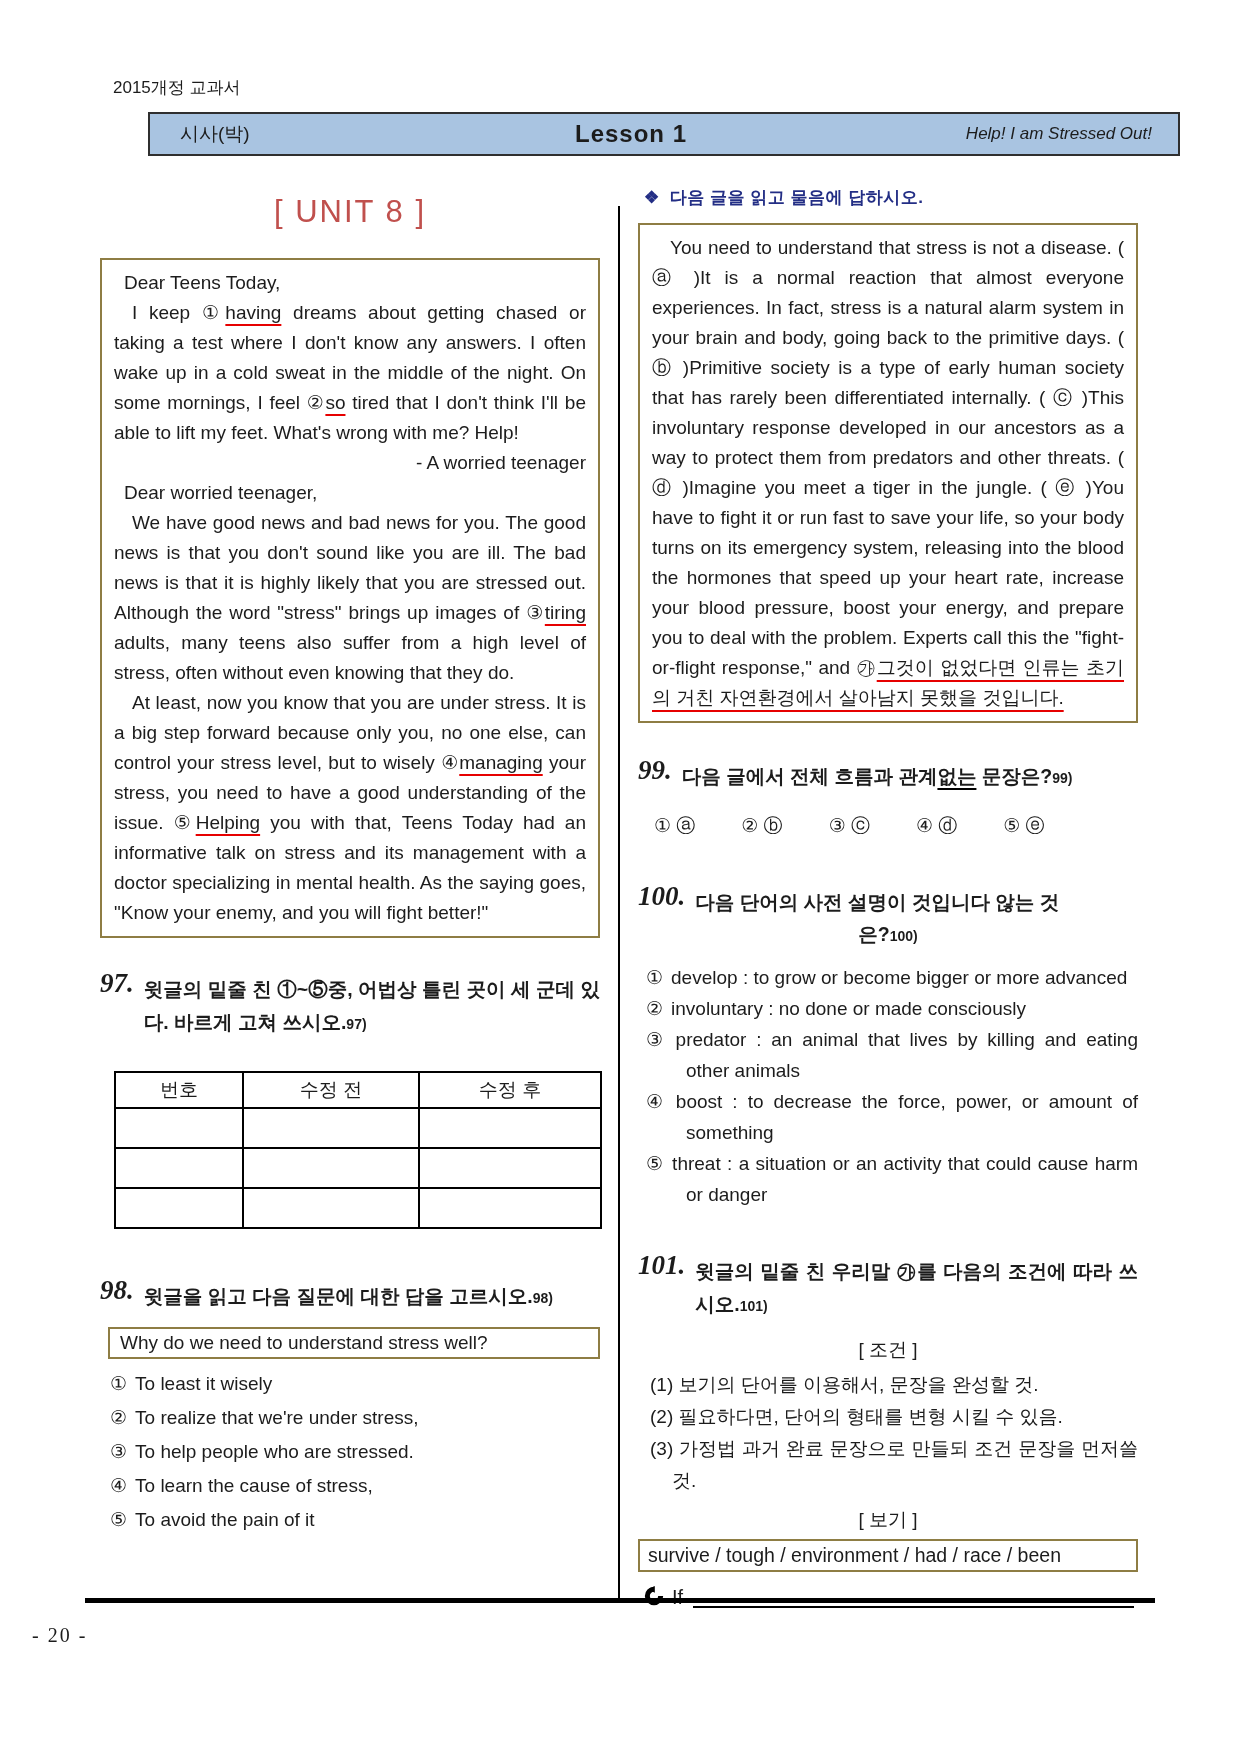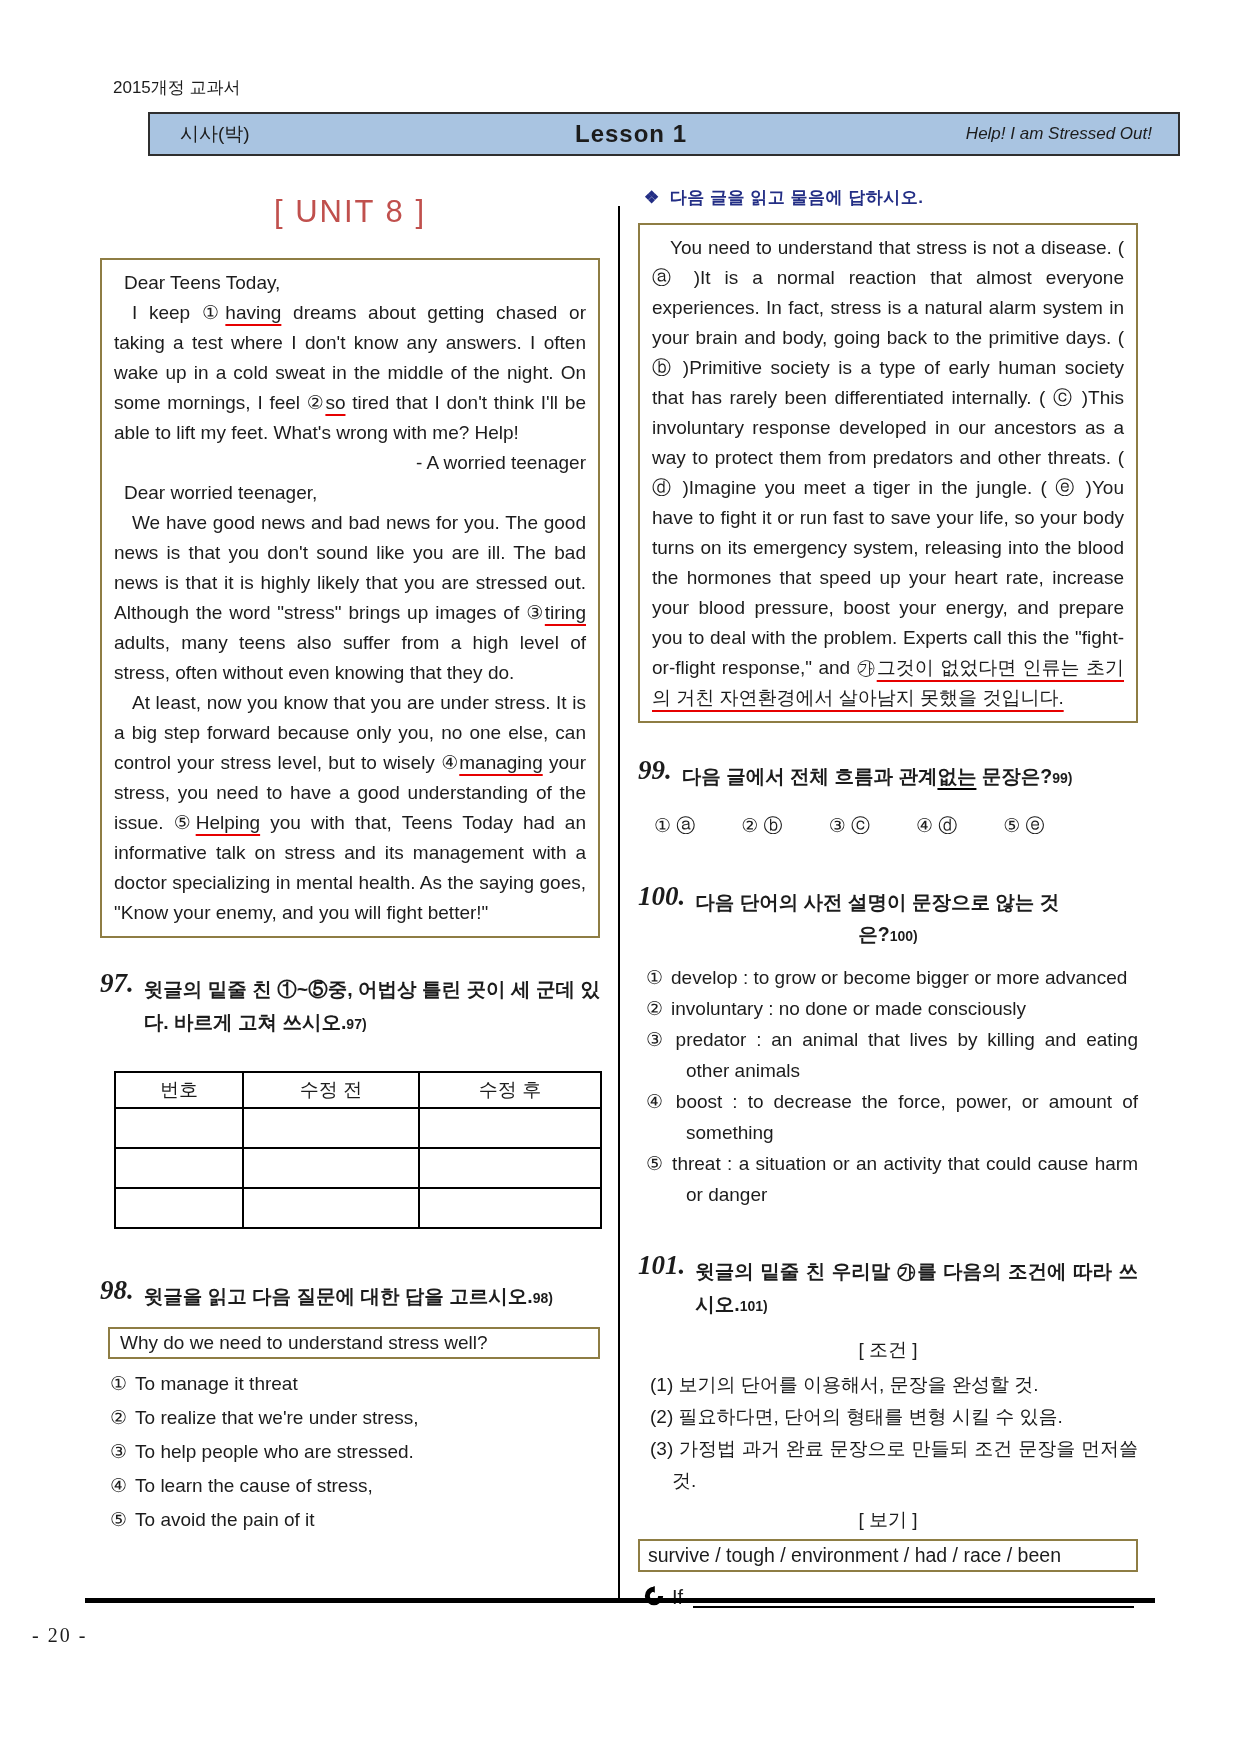--- a/index.html
+++ b/index.html
@@ -167,21 +167,21 @@
             </tr>
         </tbody>
       </table>
 
       <div class="question q98">
         <span class="qnum">98.</span>
         <div class="qtext"><span>윗글을 읽고 다음 질문에 대한 답을 고르시오.</span><span class="fn">98)</span></div>
       </div>
       <div class="mini-box">Why do we need to understand stress well?</div>
       <ul class="options">
-        <li><span class="opt-mark">①</span><span>To manage it threat</span></li>
+        <li><span class="opt-mark">①</span><span>To least it wisely</span></li>
         <li><span class="opt-mark">②</span><span>To realize that we're under stress,</span></li>
         <li><span class="opt-mark">③</span><span>To help people who are stressed.</span></li>
         <li><span class="opt-mark">④</span><span>To learn the cause of stress,</span></li>
         <li><span class="opt-mark">⑤</span><span>To avoid the pain of it</span></li>
       </ul>
     </div>
 
     <div class="divider"></div>
 
     <div class="col">
@@ -200,21 +200,21 @@
       <div class="opt-row">
         <span>① ⓐ</span>
         <span>② ⓑ</span>
         <span>③ ⓒ</span>
         <span>④ ⓓ</span>
         <span>⑤ ⓔ</span>
       </div>
 
       <div class="question q100">
         <span class="qnum">100.</span>
-        <div class="qtext"><span>다음 단어의 사전 설명이 문장으로 않는 것</span></div>
+        <div class="qtext"><span>다음 단어의 사전 설명이 것입니다 않는 것</span></div>
       </div>
       <div class="q100-line2"><span>은?</span><span class="fn">100)</span></div>
       <ul class="def-options">
         <li><span class="opt-mark">①</span><span>develop : to grow or become bigger or more advanced</span></li>
         <li><span class="opt-mark">②</span><span>involuntary : no done or made consciously</span></li>
         <li><span class="opt-mark">③</span><span>predator : an animal that lives by killing and eating other animals</span></li>
         <li><span class="opt-mark">④</span><span>boost : to decrease the force, power, or amount of something</span></li>
         <li><span class="opt-mark">⑤</span><span>threat : a situation or an activity that could cause harm or danger</span></li>
       </ul>
 

